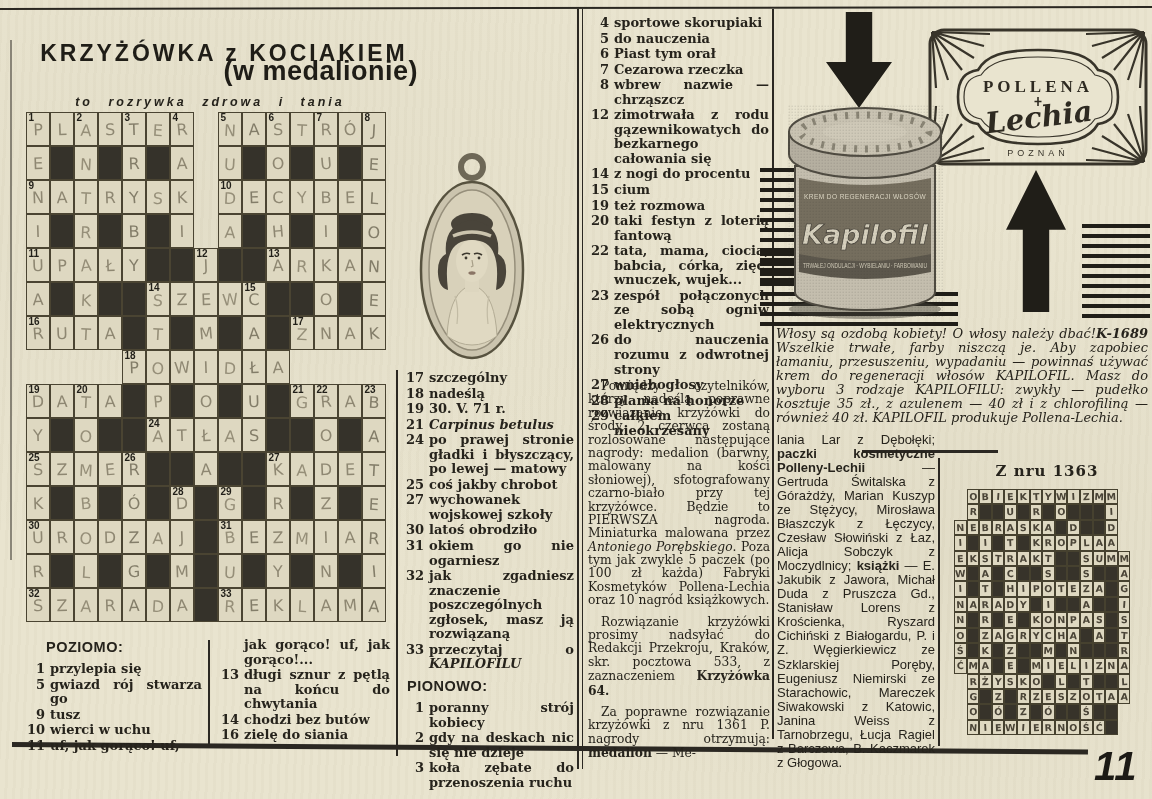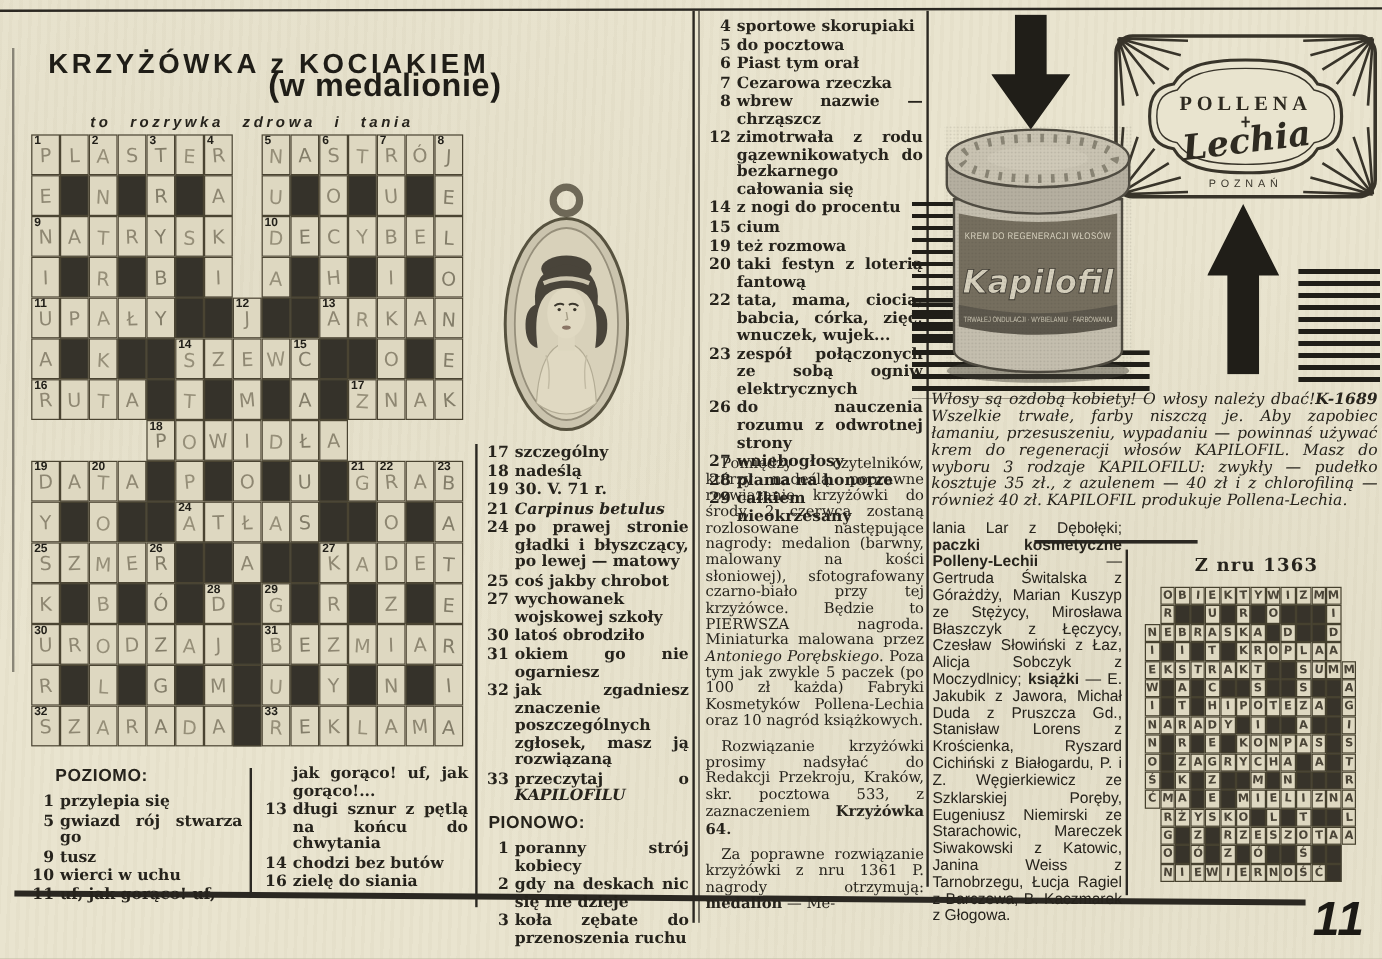--- a/index.html
+++ b/index.html
@@ -788,21 +788,21 @@
     </div>
   </div>
 
   <div class="abs cluelist" style="left:588px;top:16px;width:181px;">
       <div class="clue">
         <span class="cnum">4</span>
         <div class="ctxt">sportowe skorupiaki</div>
       </div>
       <div class="clue">
         <span class="cnum">5</span>
-        <div class="ctxt">do pocztowa</div>
+        <div class="ctxt">do nauczenia</div>
       </div>
       <div class="clue">
         <span class="cnum">6</span>
         <div class="ctxt">Piast tym orał</div>
       </div>
       <div class="clue">
         <span class="cnum">7</span>
         <div class="ctxt">Cezarowa rzeczka</div>
       </div>
       <div class="clue">

